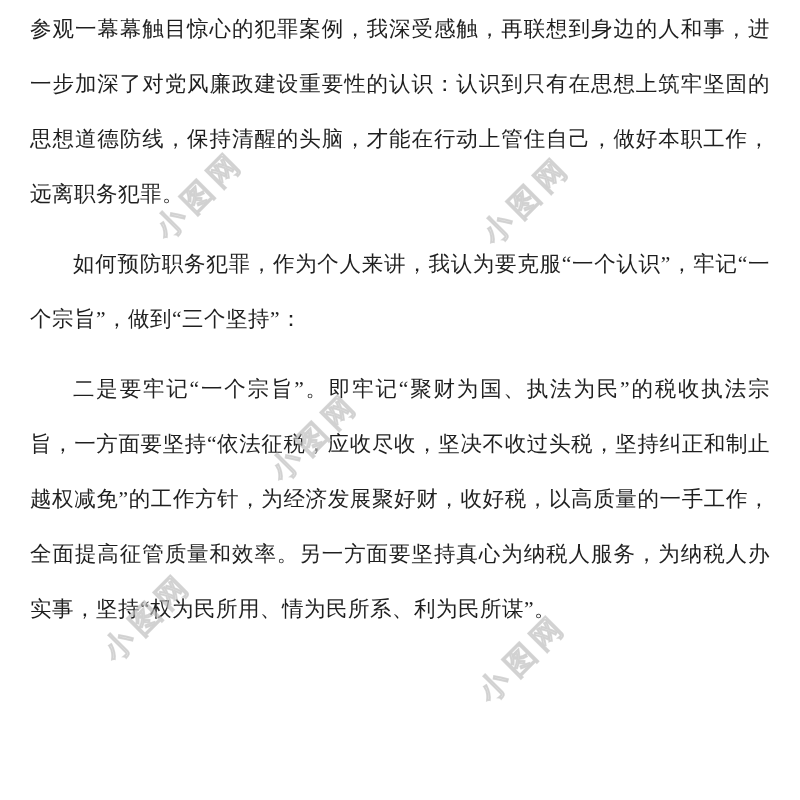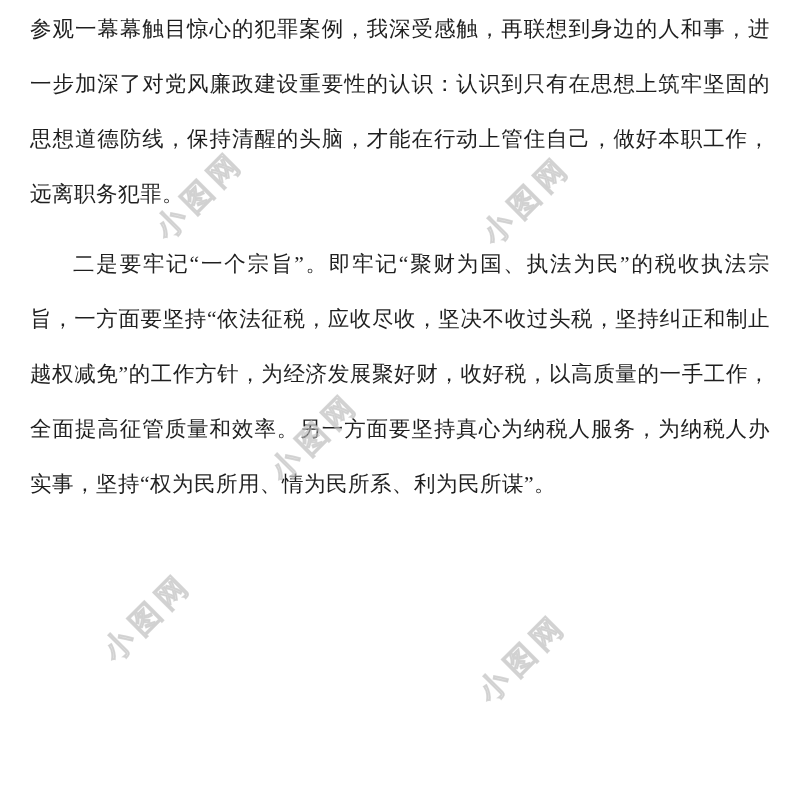--- a/index.html
+++ b/index.html
@@ -45,20 +45,21 @@
     pointer-events: none;
     user-select: none;
   }
 </style>
 </head>
 <body>
 
 <div class="page">
   <div class="doc-body">
       <p class="para">参观一幕幕触目惊心的犯罪案例，我深受感触，再联想到身边的人和事，进一步加深了对党风廉政建设重要性的认识：认识到只有在思想上筑牢坚固的思想道德防线，保持清醒的头脑，才能在行动上管住自己，做好本职工作，远离职务犯罪。</p>
+      <p class="para indent">如何预防职务犯罪，作为个人来讲，我认为要克服“一个认识”，牢记“一个宗旨”，做到“三个坚持”：</p>
       <p class="para indent">二是要牢记“一个宗旨”。即牢记“聚财为国、执法为民”的税收执法宗旨，一方面要坚持“依法征税，应收尽收，坚决不收过头税，坚持纠正和制止越权减免”的工作方针，为经济发展聚好财，收好税，以高质量的一手工作，全面提高征管质量和效率。另一方面要坚持真心为纳税人服务，为纳税人办实事，坚持“权为民所用、情为民所系、利为民所谋”。</p>
     </div>
 <div class="watermark" style="left: 200px; top: 195px;">小图网</div>
     <div class="watermark" style="left: 527px; top: 200px;">小图网</div>
     <div class="watermark" style="left: 315px; top: 437px;">小图网</div>
     <div class="watermark" style="left: 148px; top: 617px;">小图网</div>
     <div class="watermark" style="left: 523px; top: 658px;">小图网</div>
   </div>
 
 </body></html>

